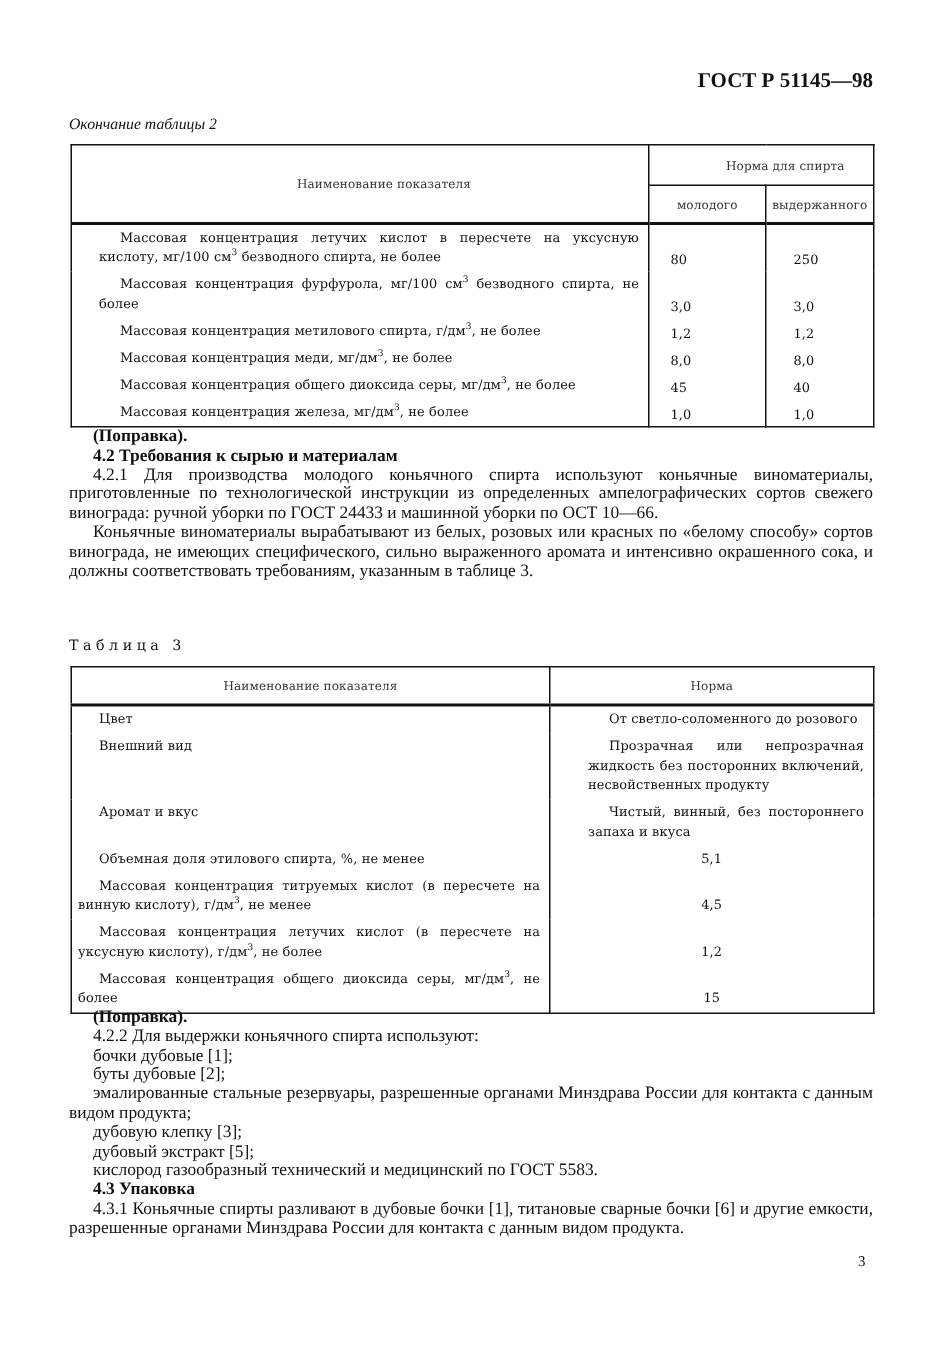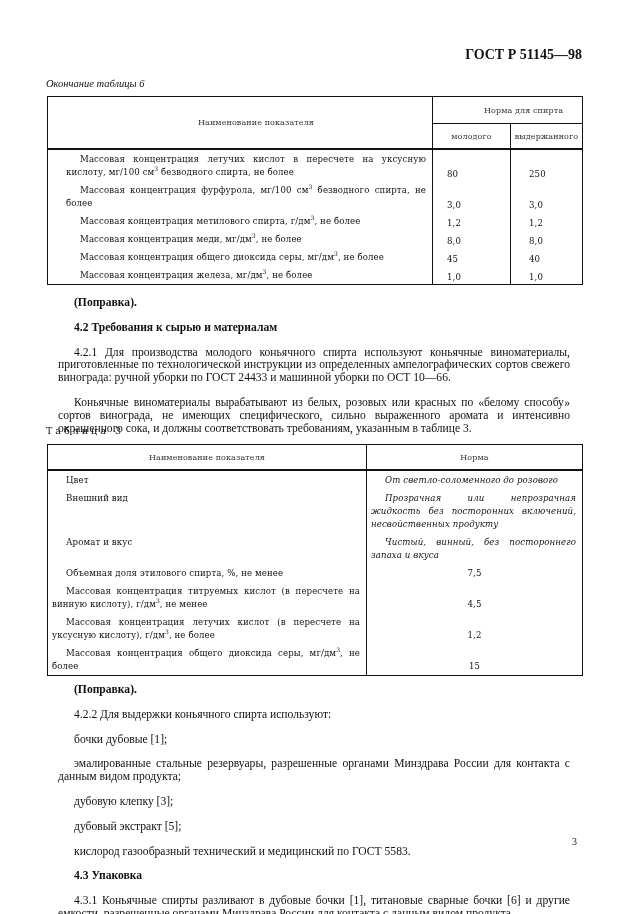--- a/index.html
+++ b/index.html
@@ -20,35 +20,35 @@
     .t2 .sub th { border-top: 1px solid #111; height: 24px; }
     .t2 tbody tr:last-child td { border-bottom: 1px solid #111; }
     .t2 .name { width: 374px; padding: 3px 6px 2px 4px; text-align: justify; line-height: 13px; }
     .t2 .name .ind { padding-left: 14px; }
     .t2 .v { padding: 3px 0 2px 14px; }
     .t2 .v2 { padding: 3px 0 2px 18px; }
     .t3 { top: 444px; }
     .t3 thead th { border-top: 1px solid #111; border-bottom: 2px solid #111; height: 24px; }
     .t3 tbody tr:last-child td { border-bottom: 1px solid #111; }
     .t3 .name { width: 308px; padding: 3px 6px 2px 4px; text-align: justify; line-height: 13px; vertical-align: top; margin-left: 48px; }
-    .t3 .vtop { padding: 3px 6px 2px 4px; vertical-align: top; line-height: 13px; text-align: justify; font-style: italic; }
+    .t3 .vtop { padding: 3px 6px 2px 25px; vertical-align: top; line-height: 13px; text-align: justify; }
     .t3 .vnum { padding: 3px 0 2px 0; text-align: center; vertical-align: bottom; line-height: 13px; }
     .ind { text-indent: 14px; }
     sup { font-size: 6px; vertical-align: 4px; line-height: 0; }
     .prose { position: absolute; left: 46px; width: 536px; font-size: 11.6px; line-height: 12.8px; text-align: justify; }
-    .p { text-indent: 16px; margin: 12px; }
+    .p { text-indent: 16px; margin: 0; }
     .b { font-weight: bold; }
     .table-label { top: 425px; left: 46px; font-size: 9.5px; letter-spacing: 3px; font-family: "DejaVu Serif", serif; }
     .page-num { top: 836px; left: 572px; font-size: 10px; }
   </style>
 </head>
 <body>
 
 <div class="abs doc-code">ГОСТ Р 51145—98</div>
-<div class="abs cont-caption">Окончание таблицы 6</div>
+<div class="abs cont-caption">Окончание таблицы 2</div>
 
 <table class="t2">
   <thead>
     <tr class="hrow">
       <th rowspan="2" class="thick-b">Наименование показателя</th>
       <th colspan="2" style="height:26px">Норма для спирта</th>
     </tr>
     <tr class="sub">
       <th style="width:77px">молодого</th>
       <th>выдержанного</th>
@@ -132,21 +132,21 @@
       <tr>
         <td class="name">
           <div class="ind"><span>Аромат и вкус</span><sup></sup><span></span></div>
         </td>
         <td class="vtop ind">Чистый, винный, без постороннего запаха и вкуса</td>
       </tr>
       <tr>
         <td class="name">
           <div class="ind"><span>Объемная доля этилового спирта, %, не менее</span><sup></sup><span></span></div>
         </td>
-        <td class="vnum">7,5</td>
+        <td class="vnum">5,1</td>
       </tr>
       <tr>
         <td class="name">
           <div class="ind"><span>Массовая концентрация титруемых кислот (в пересчете на винную кислоту), г/дм</span><sup>3</sup><span>, не менее</span></div>
         </td>
         <td class="vnum">4,5</td>
       </tr>
       <tr>
         <td class="name">
           <div class="ind"><span>Массовая концентрация летучих кислот (в пересчете на уксусную кислоту), г/дм</span><sup>3</sup><span>, не более</span></div>
@@ -159,20 +159,21 @@
         </td>
         <td class="vnum">15</td>
       </tr>
     </tbody>
 </table>
 
 <div class="prose" style="top:672px">
   <p class="p b">(Поправка).</p>
   <p class="p">4.2.2  Для выдержки коньячного спирта используют:</p>
   <p class="p">бочки дубовые [1];</p>
+  <p class="p">буты дубовые [2];</p>
   <p class="p">эмалированные стальные резервуары, разрешенные органами Минздрава России для контакта с данным видом продукта;</p>
   <p class="p">дубовую клепку [3];</p>
   <p class="p">дубовый экстракт [5];</p>
   <p class="p">кислород газообразный технический и медицинский по ГОСТ 5583.</p>
   <p class="p b">4.3  Упаковка</p>
   <p class="p">4.3.1  Коньячные спирты разливают в дубовые бочки [1], титановые сварные бочки [6] и другие емкости, разрешенные органами Минздрава России для контакта с данным видом продукта.</p>
 </div>
 
 <div class="abs page-num">3</div>
 

